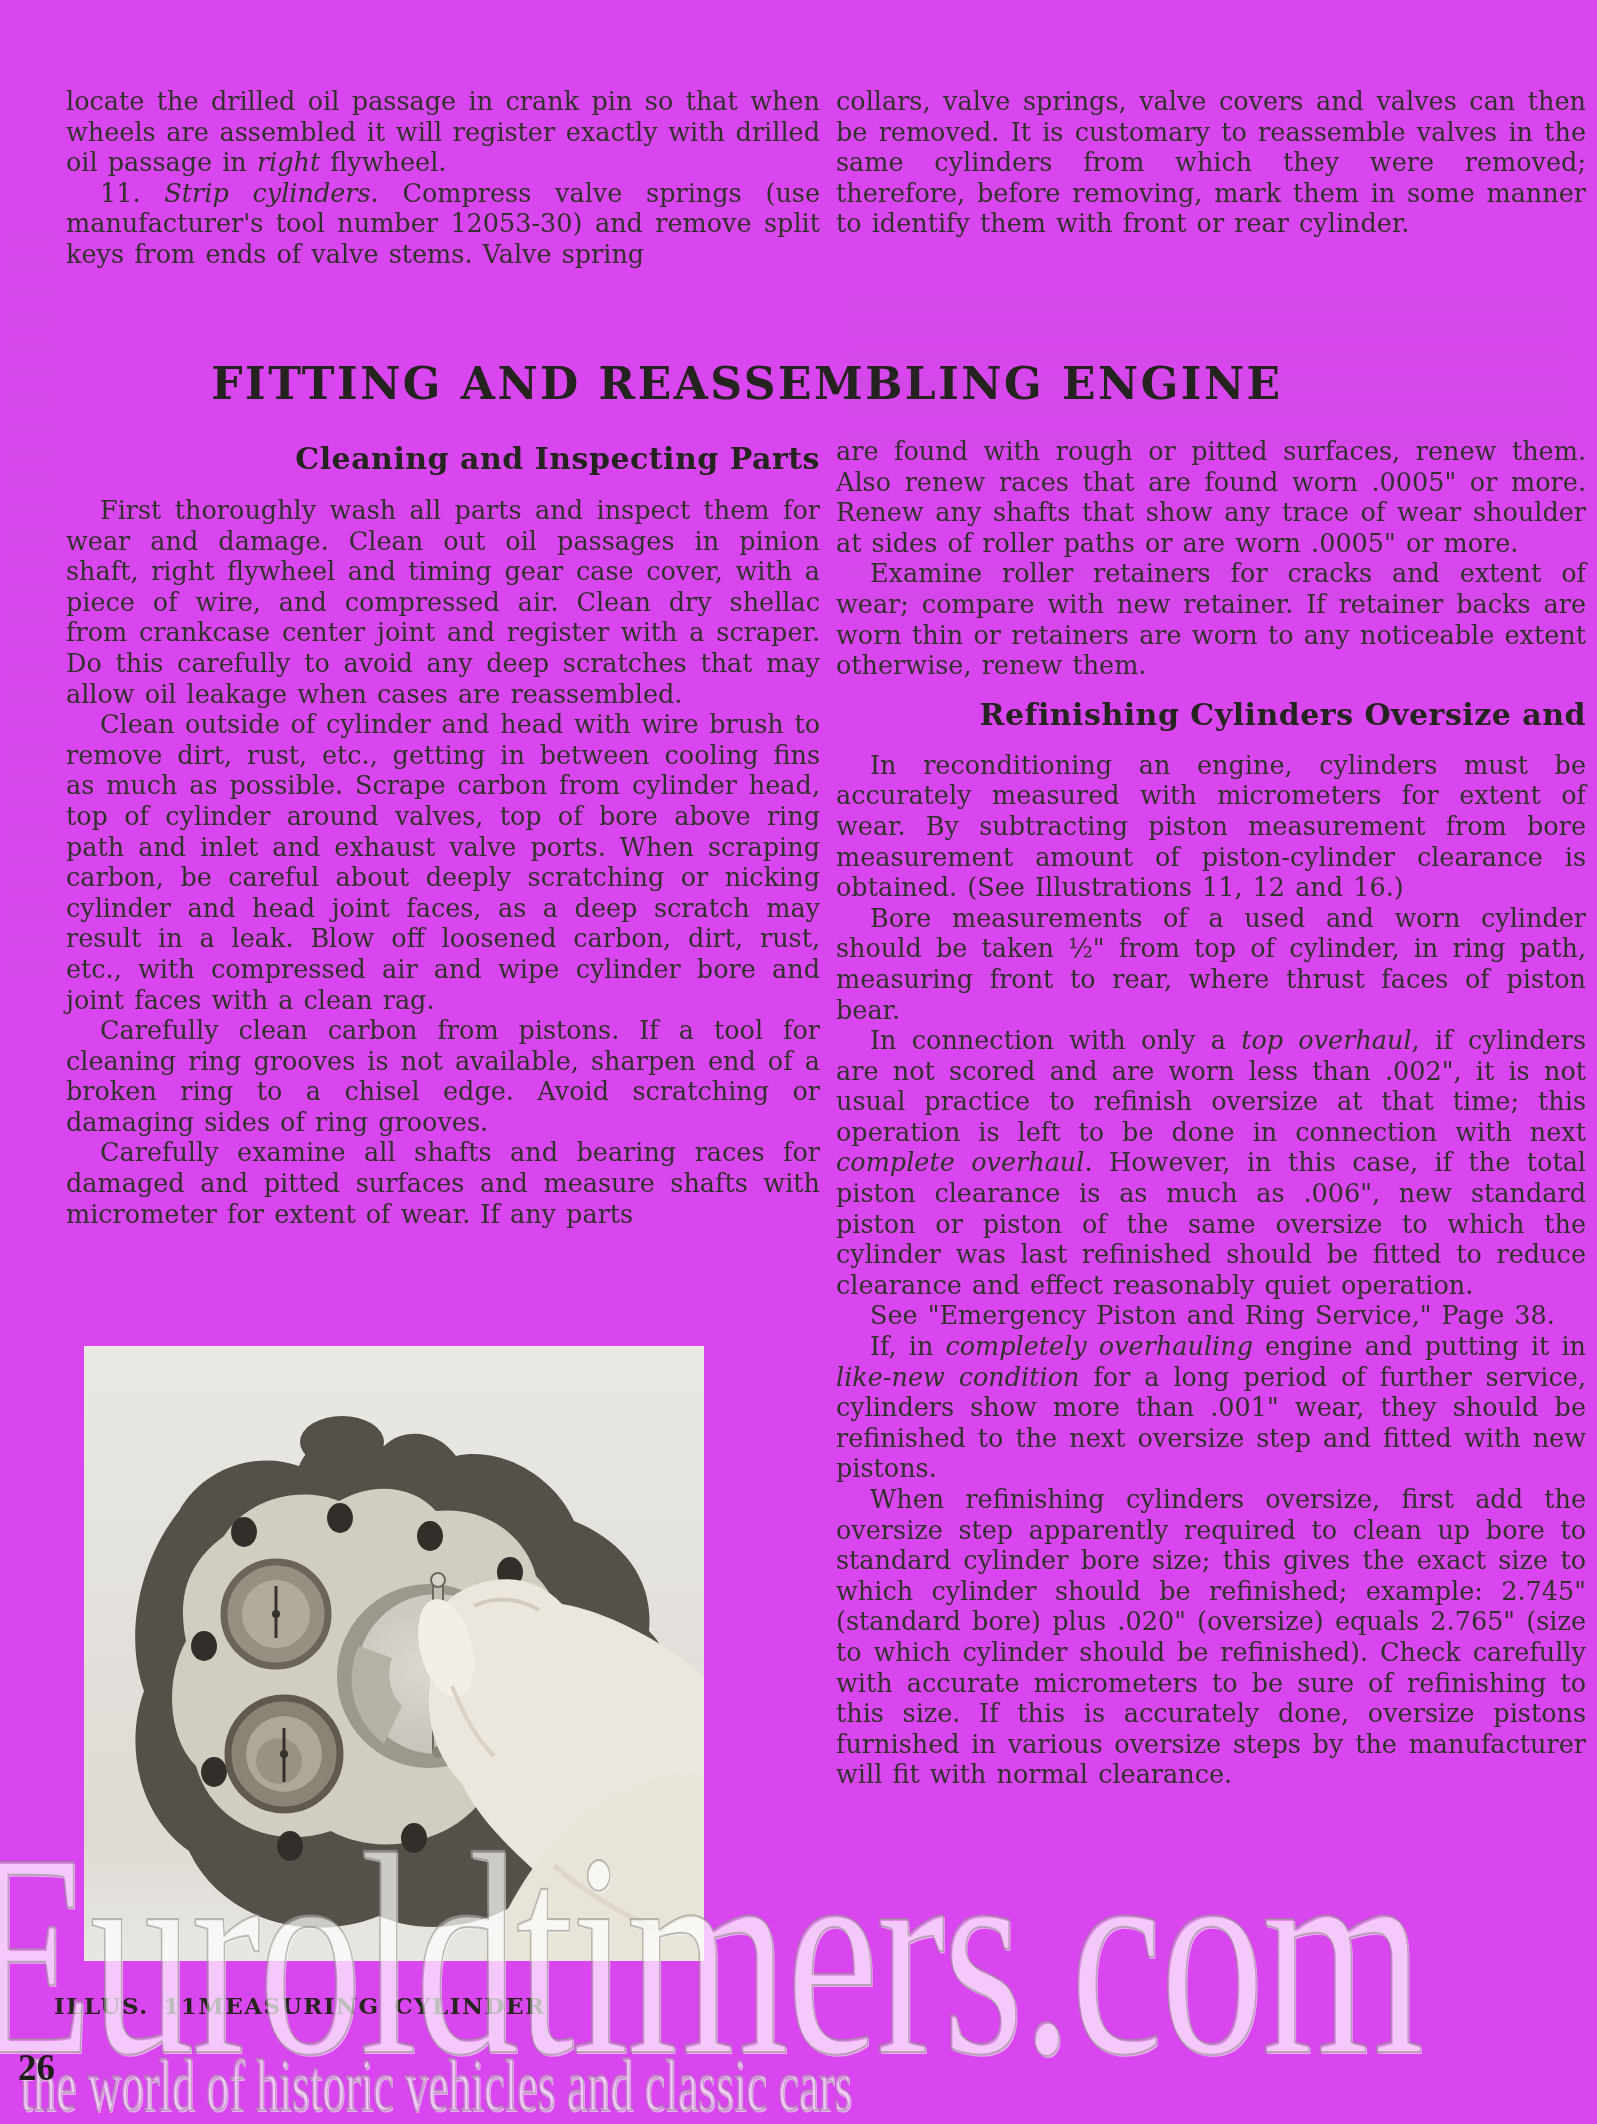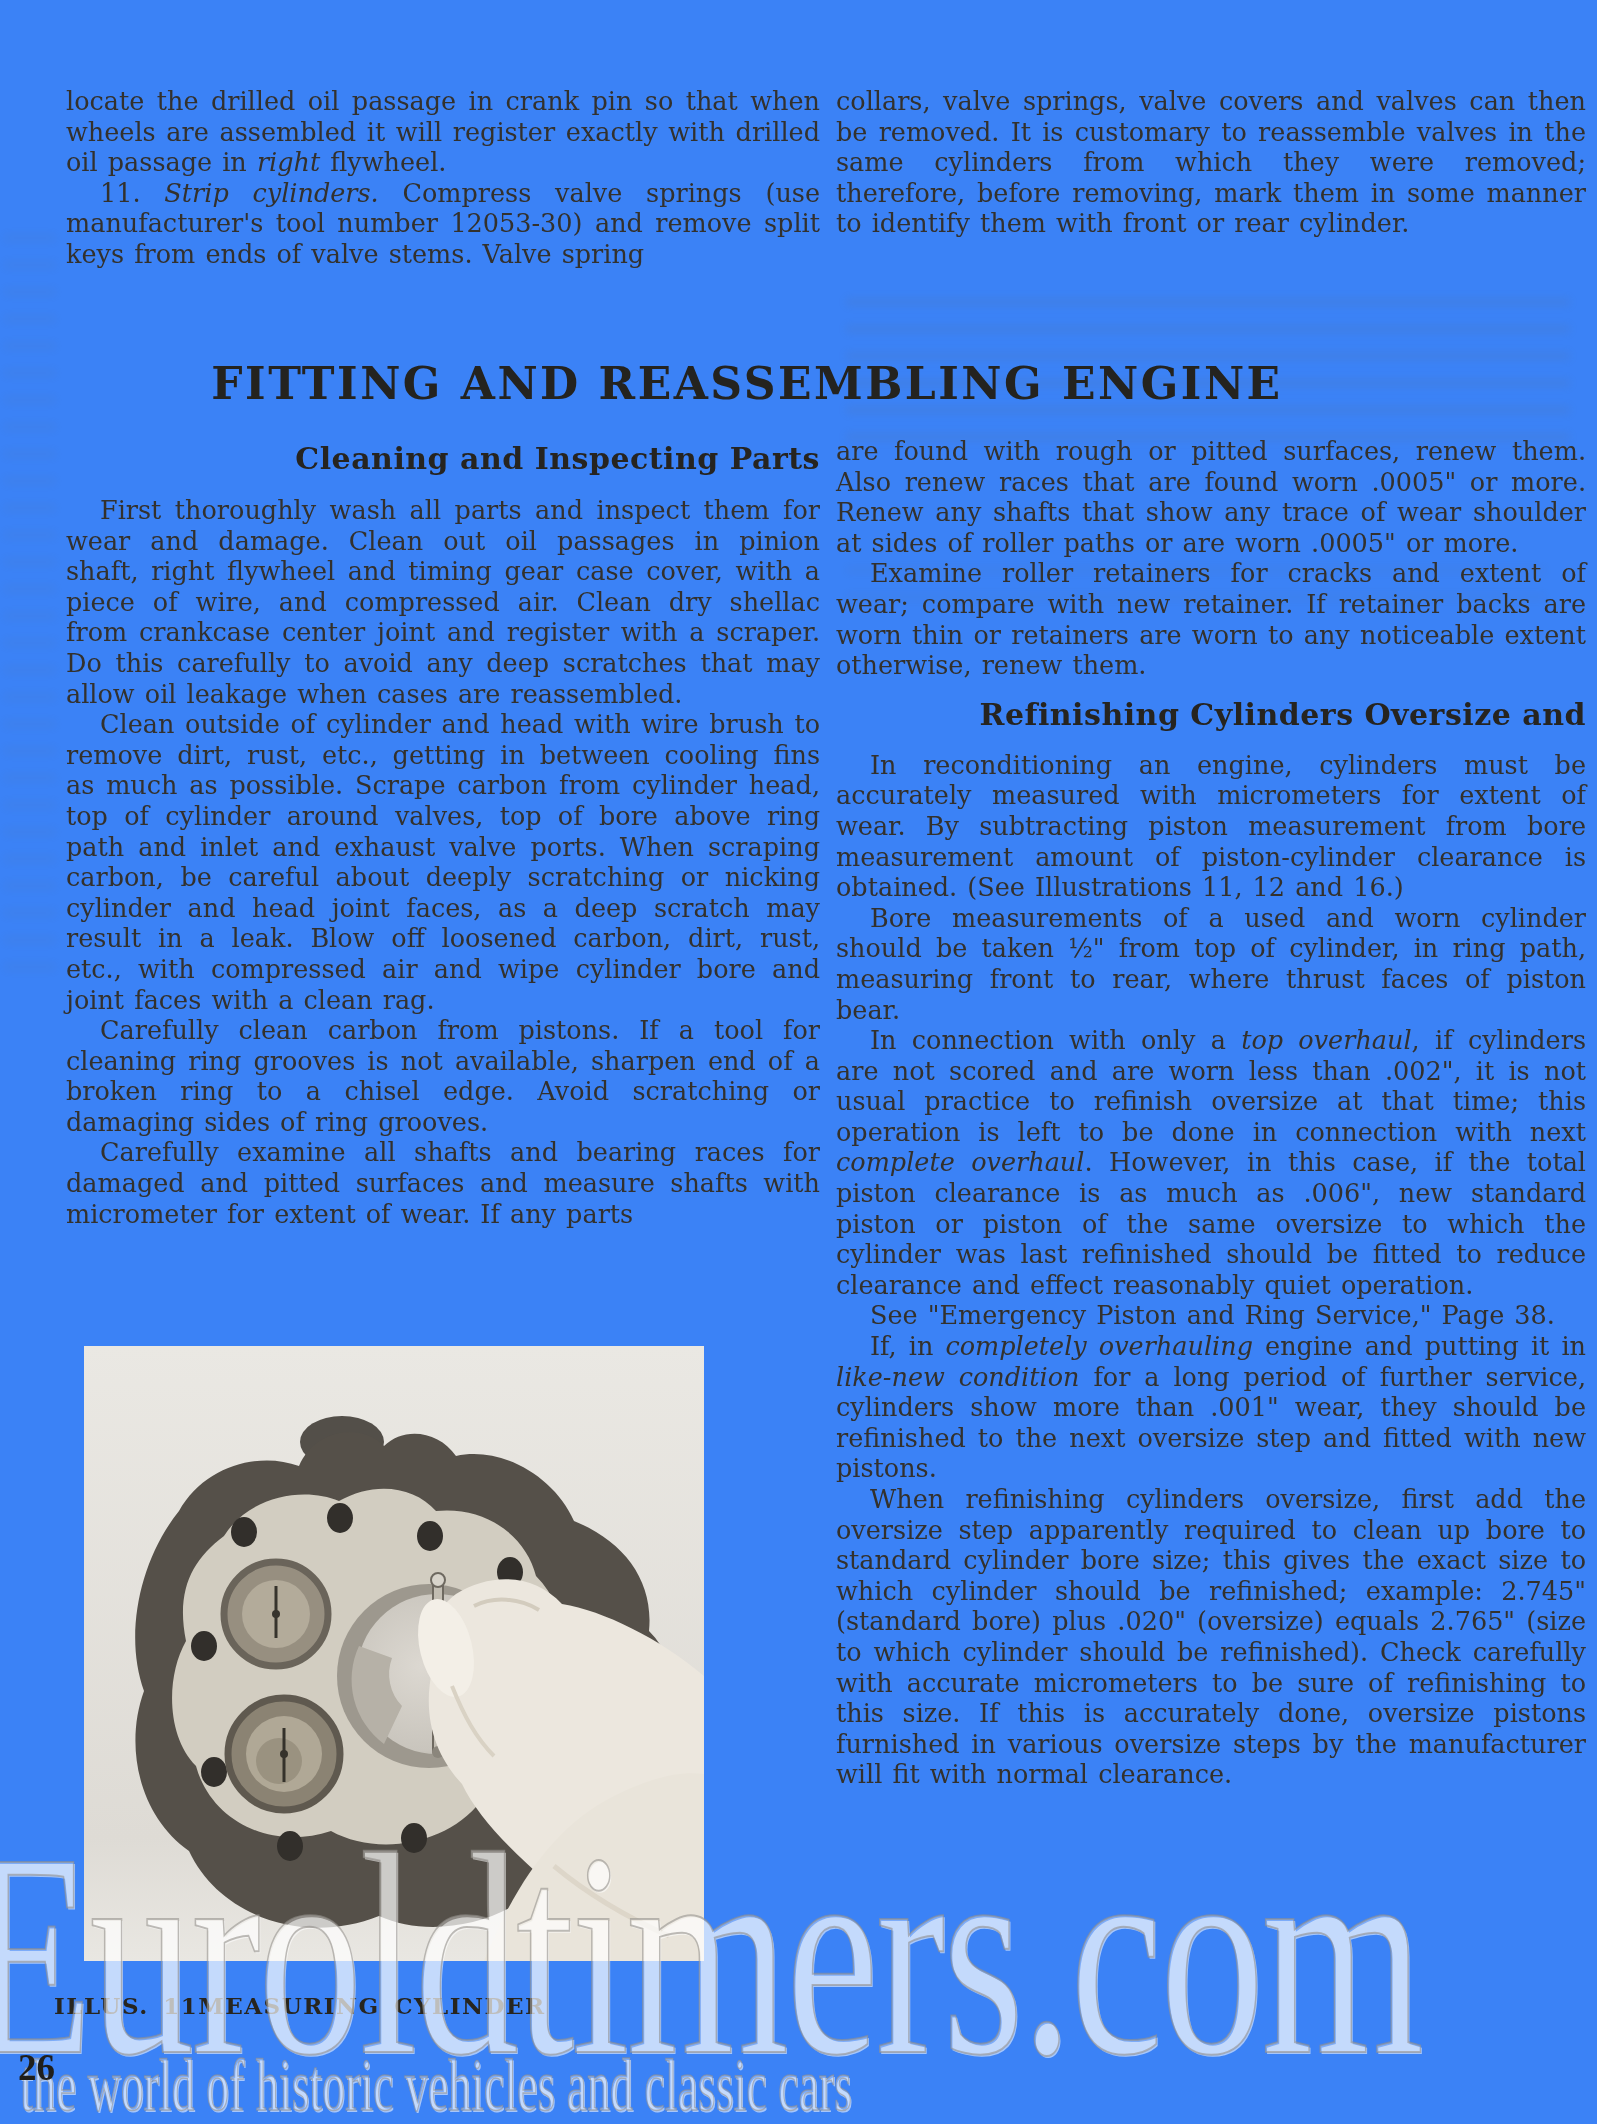--- a/index.html
+++ b/index.html
@@ -1,19 +1,19 @@
 <!DOCTYPE html>
 <html><head>
 <meta charset="utf-8">
 <style>
   html,body{margin:0;padding:0;background:#888;}
   .page{
     position:relative;
     width:1597px;height:2124px;
-    background:#3b82f6;
+    background:#d946ef;
     font-family:"DejaVu Serif","Liberation Serif",serif;
     color:#33312d;
     overflow:hidden;
   }
   
   .bleed{
     position:absolute;
     background:repeating-linear-gradient(0deg,transparent 0 19px,rgba(110,105,95,.30) 19px 27px);
     filter:blur(4px);
     opacity:.35;

